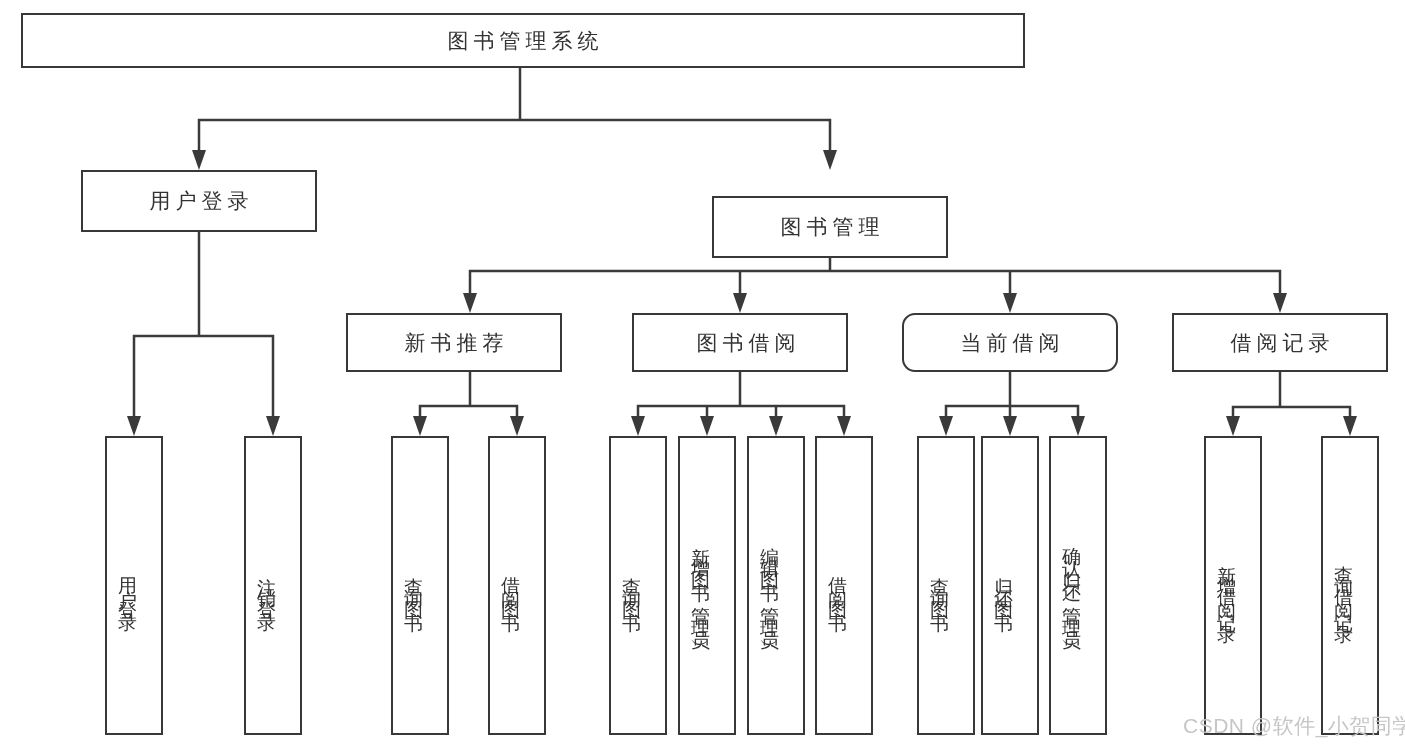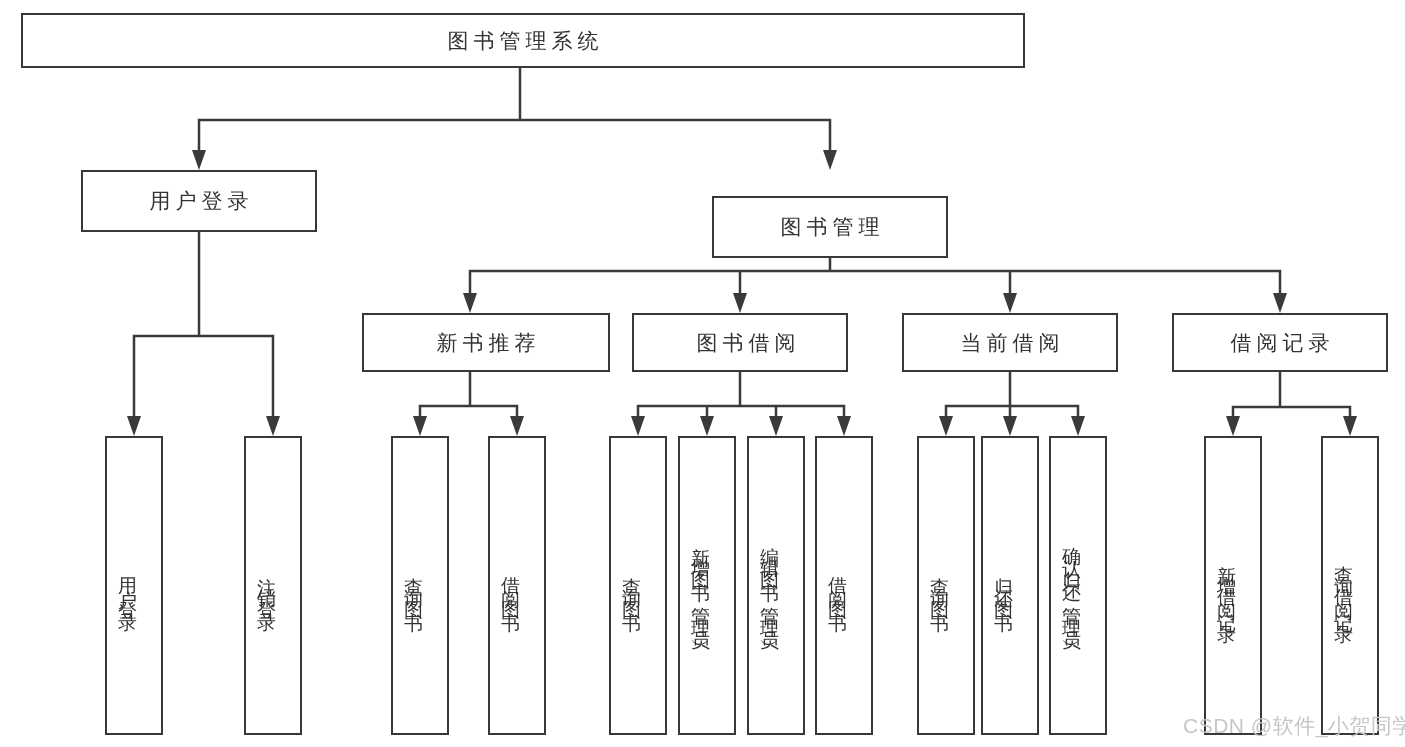--- a/index.html
+++ b/index.html
@@ -104,23 +104,23 @@
       <polygon points="1226,416 1240,416 1233,436"></polygon>
       <polygon points="1343,416 1357,416 1350,436"></polygon>
     </g>
   </svg>
 
   <div class="node h-node" style="left:21px; top:13px; width:1004px; height:55px;">图书管理系统</div>
 
   <div class="node h-node" style="left:81px; top:170px; width:236px; height:62px;">用户登录</div>
   <div class="node h-node" style="left:712px; top:164px; width:236px; height:62px;margin-top:32px;">图书管理</div>
 
-  <div class="node h-node" style="left:362px; top:313px; width:248px; height:59px;">新书推荐</div>
+  <div class="node h-node" style="left:346px; top:313px; width:216px; height:59px;">新书推荐</div>
   <div class="node h-node" style="left:632px; top:313px; width:216px; height:59px;padding-left:12px;">图书借阅</div>
-  <div class="node h-node" style="left:902px; top:313px; width:216px; height:59px;">当前借阅</div>
+  <div class="node h-node" style="left:902px; top:313px; width:216px; height:59px;border-radius:13px;">当前借阅</div>
   <div class="node h-node" style="left:1172px; top:313px; width:216px; height:59px;">借阅记录</div>
 
   <div class="node v-node" style="left:105px; top:436px; width:58px; height:299px;">用户登录</div>
   <div class="node v-node" style="left:244px; top:436px; width:58px; height:299px;">注销登录</div>
 
   <div class="node v-node" style="left:391px; top:436px; width:58px; height:299px;">查询图书</div>
   <div class="node v-node" style="left:488px; top:436px; width:58px; height:299px;">借阅图书</div>
 
   <div class="node v-node" style="left:609px; top:436px; width:58px; height:299px;">查询图书</div>
   <div class="node v-node" style="left:678px; top:436px; width:58px; height:299px;">新增图书（管理员）</div>

